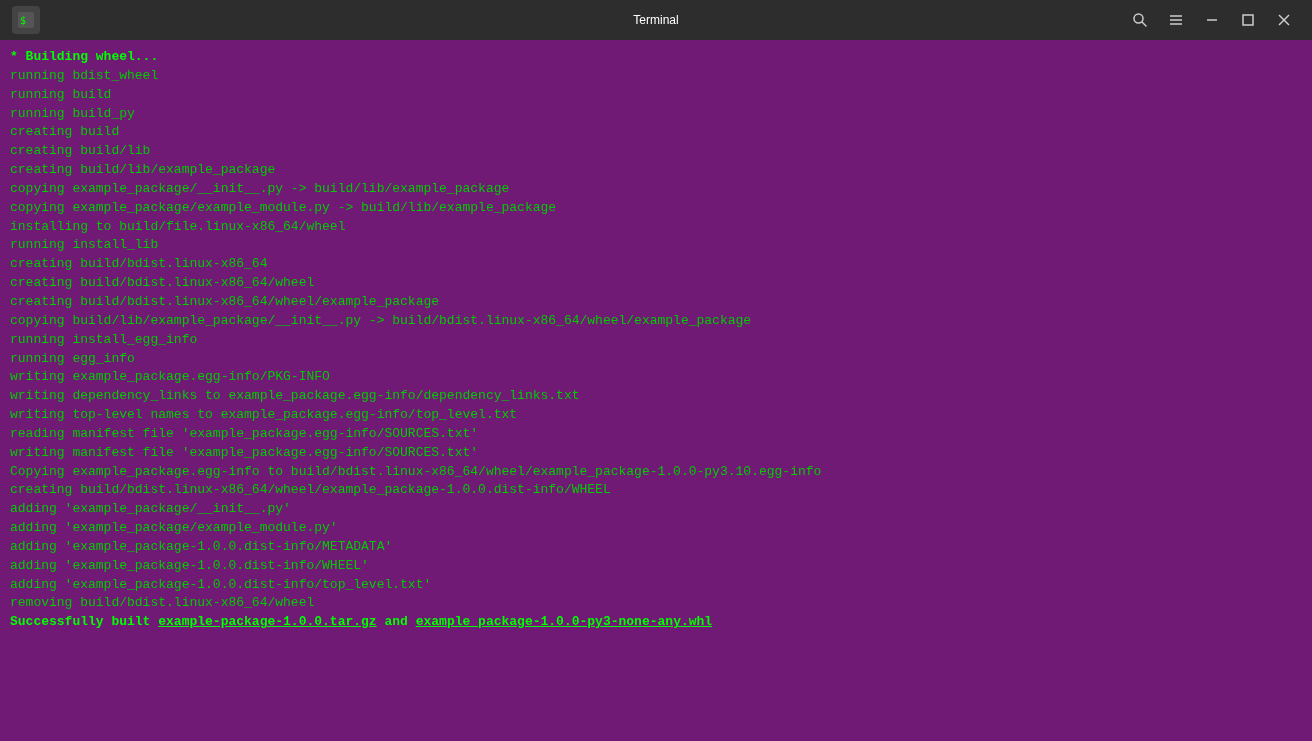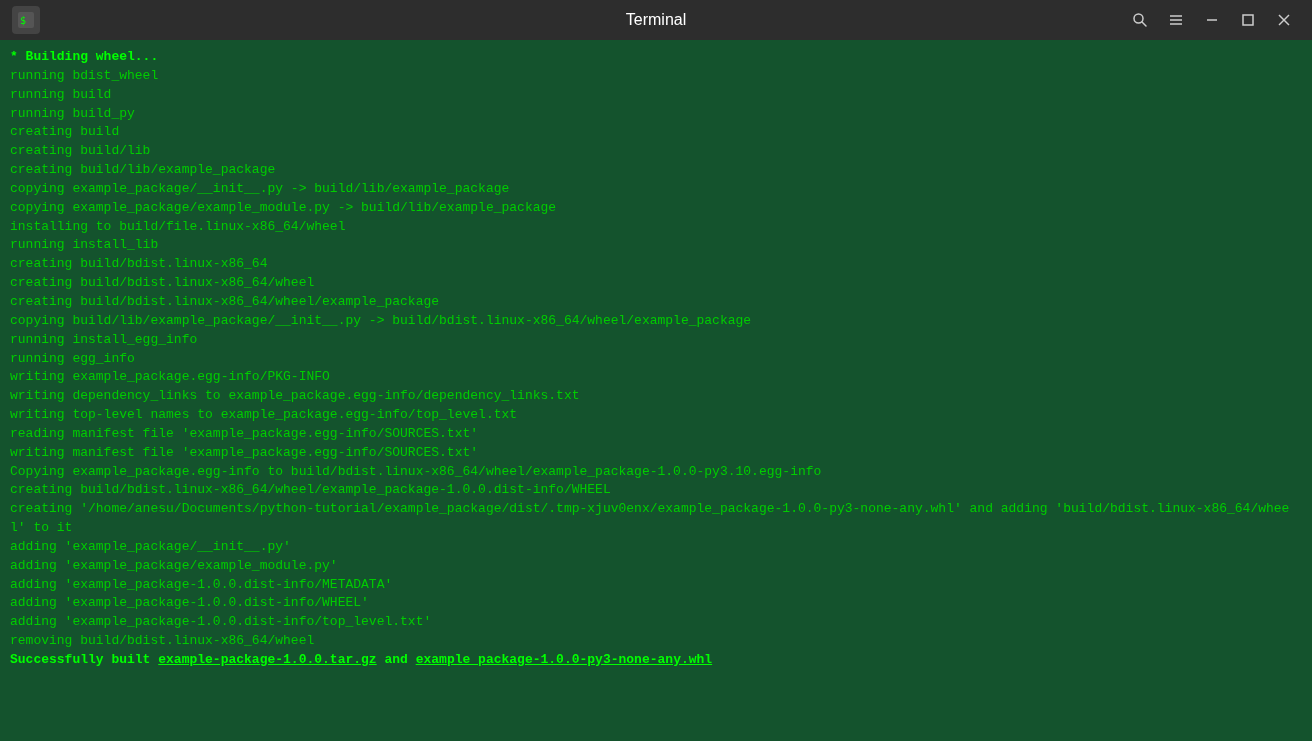--- a/index.html
+++ b/index.html
@@ -45,21 +45,21 @@
       height: 28px;
       background: #444;
       border-radius: 4px;
       display: flex;
       align-items: center;
       justify-content: center;
     }
 
     .titlebar-title {
       color: #ffffff;
-      font-size: 16px;
+      font-size: 12px;
       font-family: sans-serif;
       position: absolute;
       left: 50%;
       transform: translateX(-50%);
     }
 
     .titlebar-controls {
       display: flex;
       align-items: center;
       gap: 4px;
@@ -74,21 +74,21 @@
       display: flex;
       align-items: center;
       justify-content: center;
       color: #ccc;
       font-size: 14px;
       border-radius: 4px;
     }
 
     .terminal-body {
       flex: 1;
-      background: #14532d;
+      background: #701a75;
       padding: 8px 10px;
       overflow-y: auto;
       font-size: 13px;
       line-height: 1.45;
       color: #00cc00;
     }
 
     .terminal-line {
       white-space: pre-wrap;
       word-break: break-all;
@@ -186,21 +186,20 @@
       <div class="terminal-line normal-green">copying build/lib/example_package/__init__.py -&gt; build/bdist.linux-x86_64/wheel/example_package</div>
       <div class="terminal-line normal-green">running install_egg_info</div>
       <div class="terminal-line normal-green">running egg_info</div>
       <div class="terminal-line normal-green">writing example_package.egg-info/PKG-INFO</div>
       <div class="terminal-line normal-green">writing dependency_links to example_package.egg-info/dependency_links.txt</div>
       <div class="terminal-line normal-green">writing top-level names to example_package.egg-info/top_level.txt</div>
       <div class="terminal-line normal-green">reading manifest file 'example_package.egg-info/SOURCES.txt'</div>
       <div class="terminal-line normal-green">writing manifest file 'example_package.egg-info/SOURCES.txt'</div>
       <div class="terminal-line normal-green">Copying example_package.egg-info to build/bdist.linux-x86_64/wheel/example_package-1.0.0-py3.10.egg-info</div>
       <div class="terminal-line normal-green">creating build/bdist.linux-x86_64/wheel/example_package-1.0.0.dist-info/WHEEL</div>
-      <div class="terminal-line normal-green">creating '/home/anesu/Documents/python-tutorial/example_package/dist/.tmp-xjuv0enx/example_package-1.0.0-py3-none-any.whl' and adding 'build/bdist.linux-x86_64/wheel' to it</div>
       <div class="terminal-line normal-green">adding 'example_package/__init__.py'</div>
       <div class="terminal-line normal-green">adding 'example_package/example_module.py'</div>
       <div class="terminal-line normal-green">adding 'example_package-1.0.0.dist-info/METADATA'</div>
       <div class="terminal-line normal-green">adding 'example_package-1.0.0.dist-info/WHEEL'</div>
       <div class="terminal-line normal-green">adding 'example_package-1.0.0.dist-info/top_level.txt'</div>
       <div class="terminal-line normal-green">removing build/bdist.linux-x86_64/wheel</div>
       <div class="success-line">Successfully built <a>example-package-1.0.0.tar.gz</a> and <a>example_package-1.0.0-py3-none-any.whl</a></div>
     </div>
 </div>
 

